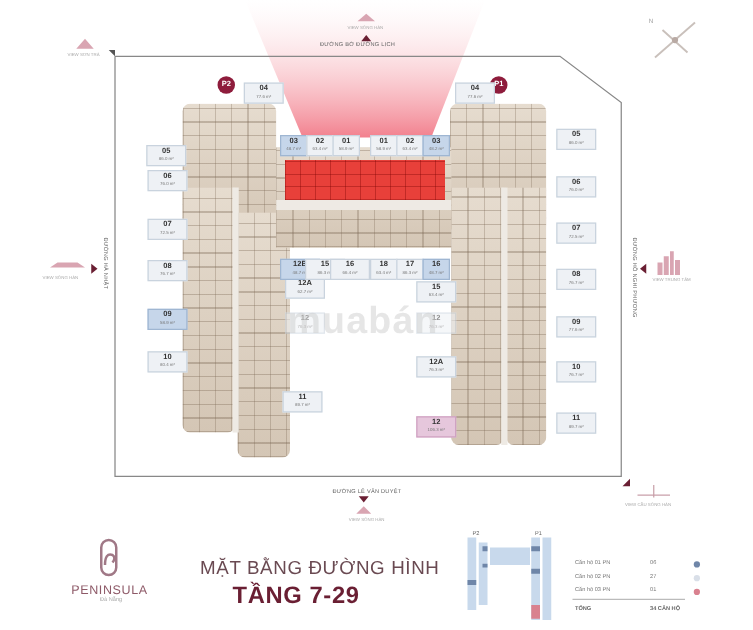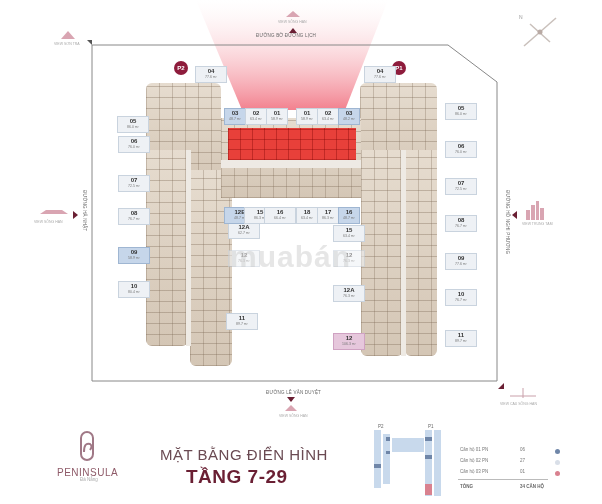--- a/index.html
+++ b/index.html
@@ -162,21 +162,21 @@
   </svg>
 <div class="landmark" style="left:500px;top:402px;">VIEW CẦU SÔNG HÀN</div>
 
 <svg class="abs" style="left:78px;top:430px" width="18" height="34">
   <rect x="3" y="2" width="12" height="28" rx="6" fill="none" stroke="#a07886" stroke-width="2"></rect>
   <path d="M6 22 Q6 12 12 14 Q15 16 12 20" fill="none" stroke="#a07886" stroke-width="2"></path>
 </svg>
 <div class="logo-name">PENINSULA</div>
 <div class="logo-sub">Đà Nẵng</div>
 
-<div class="title-main">MẶT BẰNG ĐIỂN HÌNH</div>
+<div class="title-main">MẶT BẰNG ĐƯỜNG HÌNH</div>
 <div class="title-sub">TẦNG 7-29</div>
 
 <div class="abs" style="left:378px;top:424px;font-size:4.5px;color:#666;">P2</div>
 <div class="abs" style="left:428px;top:424px;font-size:4.5px;color:#666;">P1</div>
 <div>
   <div class="mini" style="left:374px;top:430px;width:7px;height:58px;"></div>
   <div class="mini" style="left:383px;top:434px;width:7px;height:50px;"></div>
   <div class="mini" style="left:386px;top:437px;width:4px;height:4px;background:#6f86a8;"></div>
   <div class="mini" style="left:386px;top:451px;width:4px;height:3px;background:#6f86a8;"></div>
   <div class="mini" style="left:374px;top:464px;width:7px;height:4px;background:#6f86a8;"></div>

